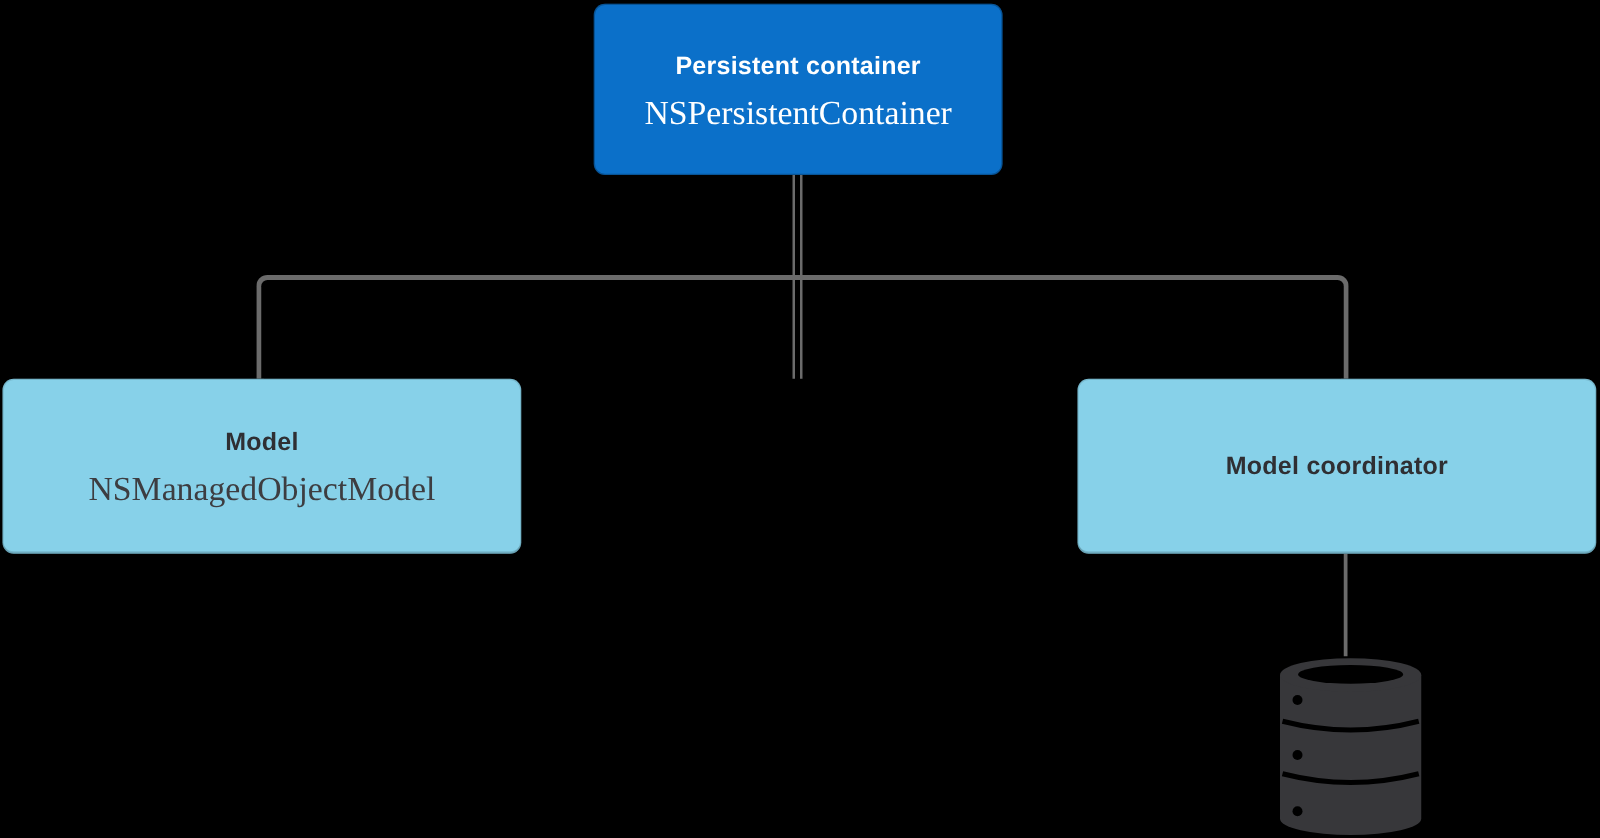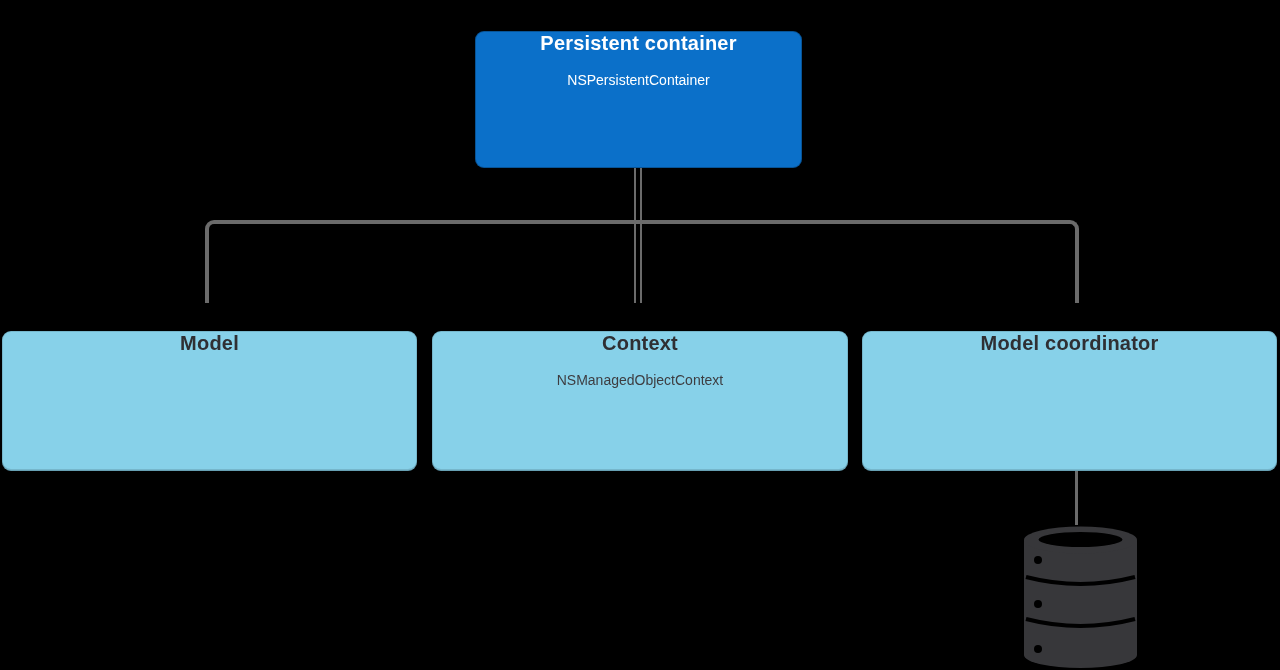--- a/index.html
+++ b/index.html
@@ -15,24 +15,23 @@
     overflow: hidden;
     font-family: "Liberation Sans", sans-serif;
   }
   .node {
     position: absolute;
     box-sizing: border-box;
     border-radius: 9px;
     display: flex;
     flex-direction: column;
     align-items: center;
-    justify-content: flex-start;
+    justify-content: center;
     gap: 13px;
     text-align: center;
-    margin-top: 28px;
   }
   .node-blue {
     left: 475px; top: 3px;
     width: 327px; height: 137px;
     background: #0b70c9;
     box-shadow: inset 0 0 0 1px rgba(0,0,0,0.25);
   }
   .node-light {
     top: 303px;
     height: 140px;
@@ -43,22 +42,22 @@
   .node-context { left: 432px; width: 416px; }
   .node-coordinator { left: 862px; width: 415px; }
 
   .node-title {
     font-weight: 700;
     font-size: 20px;
     line-height: 24px;
     letter-spacing: 0.2px;
   }
   .node-code {
-    font-family: Liberation Sans, sans-serif;
-    font-size: 14px;
+    font-family: Liberation Serif, serif;
+    font-size: 27px;
     line-height: 25px;
   }
   .node-blue .node-title,
   .node-blue .node-code { color: #ffffff; }
   .node-light .node-title { color: #2f2f33; }
   .node-light .node-code { color: #3d3d41; }
 
   
   .connector-tee {
     position: absolute;
@@ -101,26 +100,23 @@
   <div class="connector-center"></div>
   <div class="connector-db"></div>
 
   <div class="node node-blue">
     <div class="node-title">Persistent container</div>
     <div class="node-code">NSPersistentContainer</div>
   </div>
 
   <div class="node node-light node-model">
     <div class="node-title">Model</div>
+    <div class="node-code">NSManagedObjectModel</div>
   </div>
 
-  <div class="node node-light node-context">
-    <div class="node-title">Context</div>
-    <div class="node-code">NSManagedObjectContext</div>
-  </div>
 
   <div class="node node-light node-coordinator">
     <div class="node-title">Model coordinator</div>
   </div>
 
   <svg class="db-icon" viewBox="0 0 117 146" xmlns="http://www.w3.org/2000/svg" aria-hidden="true">
     <path d="M2 16 L2 131 A56.5 13 0 0 0 115 131 L115 16 Z" fill="#37373a"></path>
     <ellipse cx="58.5" cy="16" rx="56.5" ry="13.5" fill="#37373a"></ellipse>
     <ellipse cx="58.5" cy="15.5" rx="42" ry="7.5" fill="#000000"></ellipse>
     <path d="M4 53 Q58.5 67 113 53" stroke="#000000" stroke-width="4" fill="none"></path>

